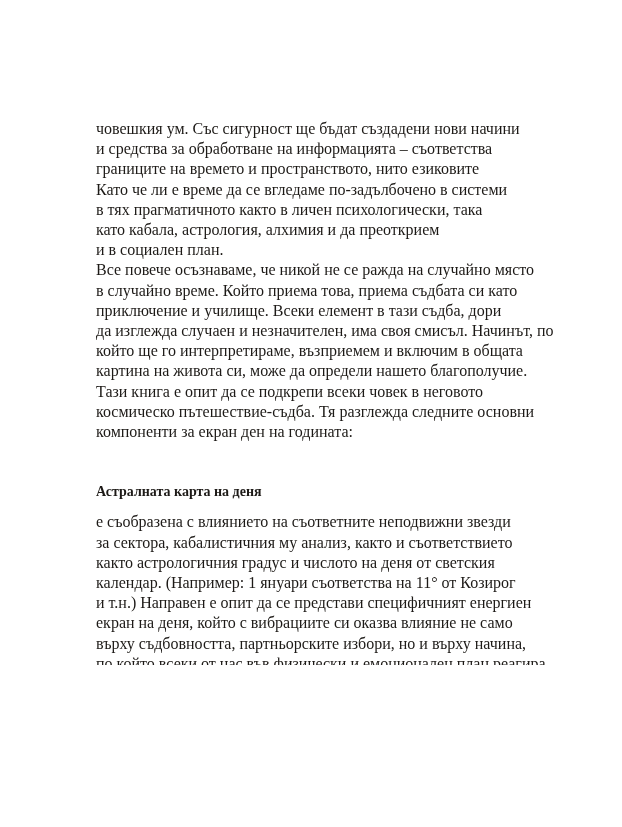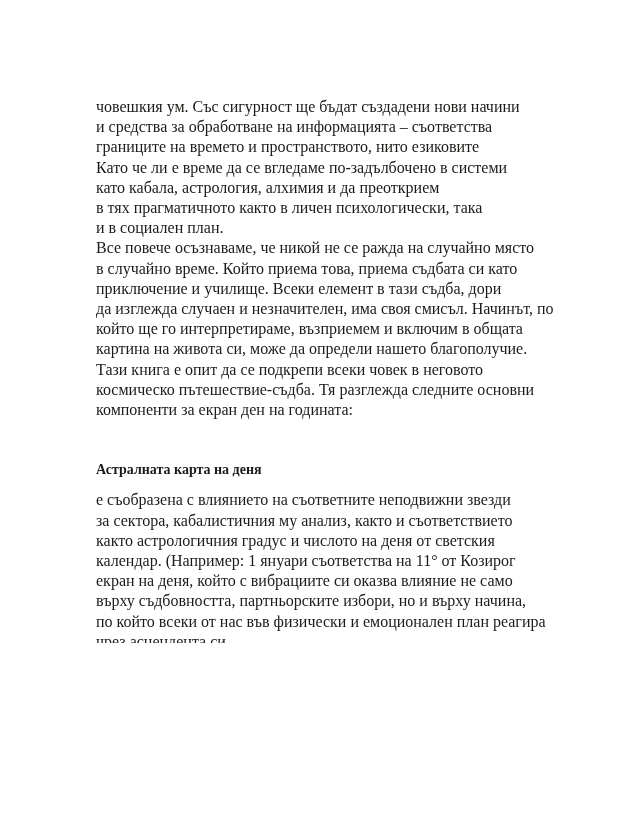--- a/index.html
+++ b/index.html
@@ -7,20 +7,21 @@
     padding: 0;
     background: #ffffff;
   }
   .page {
     position: relative;
     width: 622px;
     height: 643px;
     background: #ffffff;
     overflow: hidden;
     font-family: "Liberation Serif", "DejaVu Serif", serif;
+    margin-top: 22px;
   }
   .text-block {
     position: absolute;
     left: 96px;
     top: 97px;
     width: 466px;
     color: #1d1a17;
     font-size: 16px;
     line-height: 20.2px;
   }
@@ -42,40 +43,41 @@
 
 <div class="page" style="background: rgb(255, 255, 255);">
   <div class="text-block" style="color: rgb(29, 26, 23);">
       <div class="paragraph">
         <div class="line">човешкия ум. Със сигурност ще бъдат създадени нови начини</div>
         <div class="line">и средства за обработване на информацията – съответства</div>
         <div class="line">границите на времето и пространството, нито езиковите</div>
       </div>
       <div class="paragraph">
         <div class="line">Като че ли е време да се вгледаме по-задълбочено в системи</div>
+        <div class="line">в тях прагматичното както в личен психологически, така</div>
         <div class="line">като кабала, астрология, алхимия и да преоткрием</div>
-        <div class="line">в тях прагматичното както в личен психологически, така</div>
         <div class="line">и в социален план.</div>
       </div>
       <div class="paragraph">
         <div class="line">Все повече осъзнаваме, че никой не се ражда на случайно място</div>
         <div class="line">в случайно време. Който приема това, приема съдбата си като</div>
         <div class="line">приключение и училище. Всеки елемент в тази съдба, дори</div>
         <div class="line">да изглежда случаен и незначителен, има своя смисъл. Начинът, по</div>
         <div class="line">който ще го интерпретираме, възприемем и включим в общата</div>
         <div class="line">картина на живота си, може да определи нашето благополучие.</div>
         <div class="line">Тази книга е опит да се подкрепи всеки човек в неговото</div>
         <div class="line">космическо пътешествие-съдба. Тя разглежда следните основни</div>
         <div class="line">компоненти за екран ден на годината:</div>
       </div>
       <div class="heading">Астралната карта на деня</div>
       <div class="paragraph">
         <div class="line">е съобразена с влиянието на съответните неподвижни звезди</div>
         <div class="line">за сектора, кабалистичния му анализ, както и съответствието</div>
         <div class="line">както астрологичния градус и числото на деня от светския</div>
         <div class="line">календар. (Например: 1 януари съответства на 11° от Козирог</div>
+        <div class="line">и т.н.) Направен е опит да се представи специфичният енергиен</div>
         <div class="line">екран на деня, който с вибрациите си оказва влияние не само</div>
         <div class="line">върху съдбовността, партньорските избори, но и върху начина,</div>
         <div class="line">по който всеки от нас във физически и емоционален план реагира</div>
         <div class="line">чрез асцендента си.</div>
       </div>
     </div>
 </div>
 
 </body></html>

